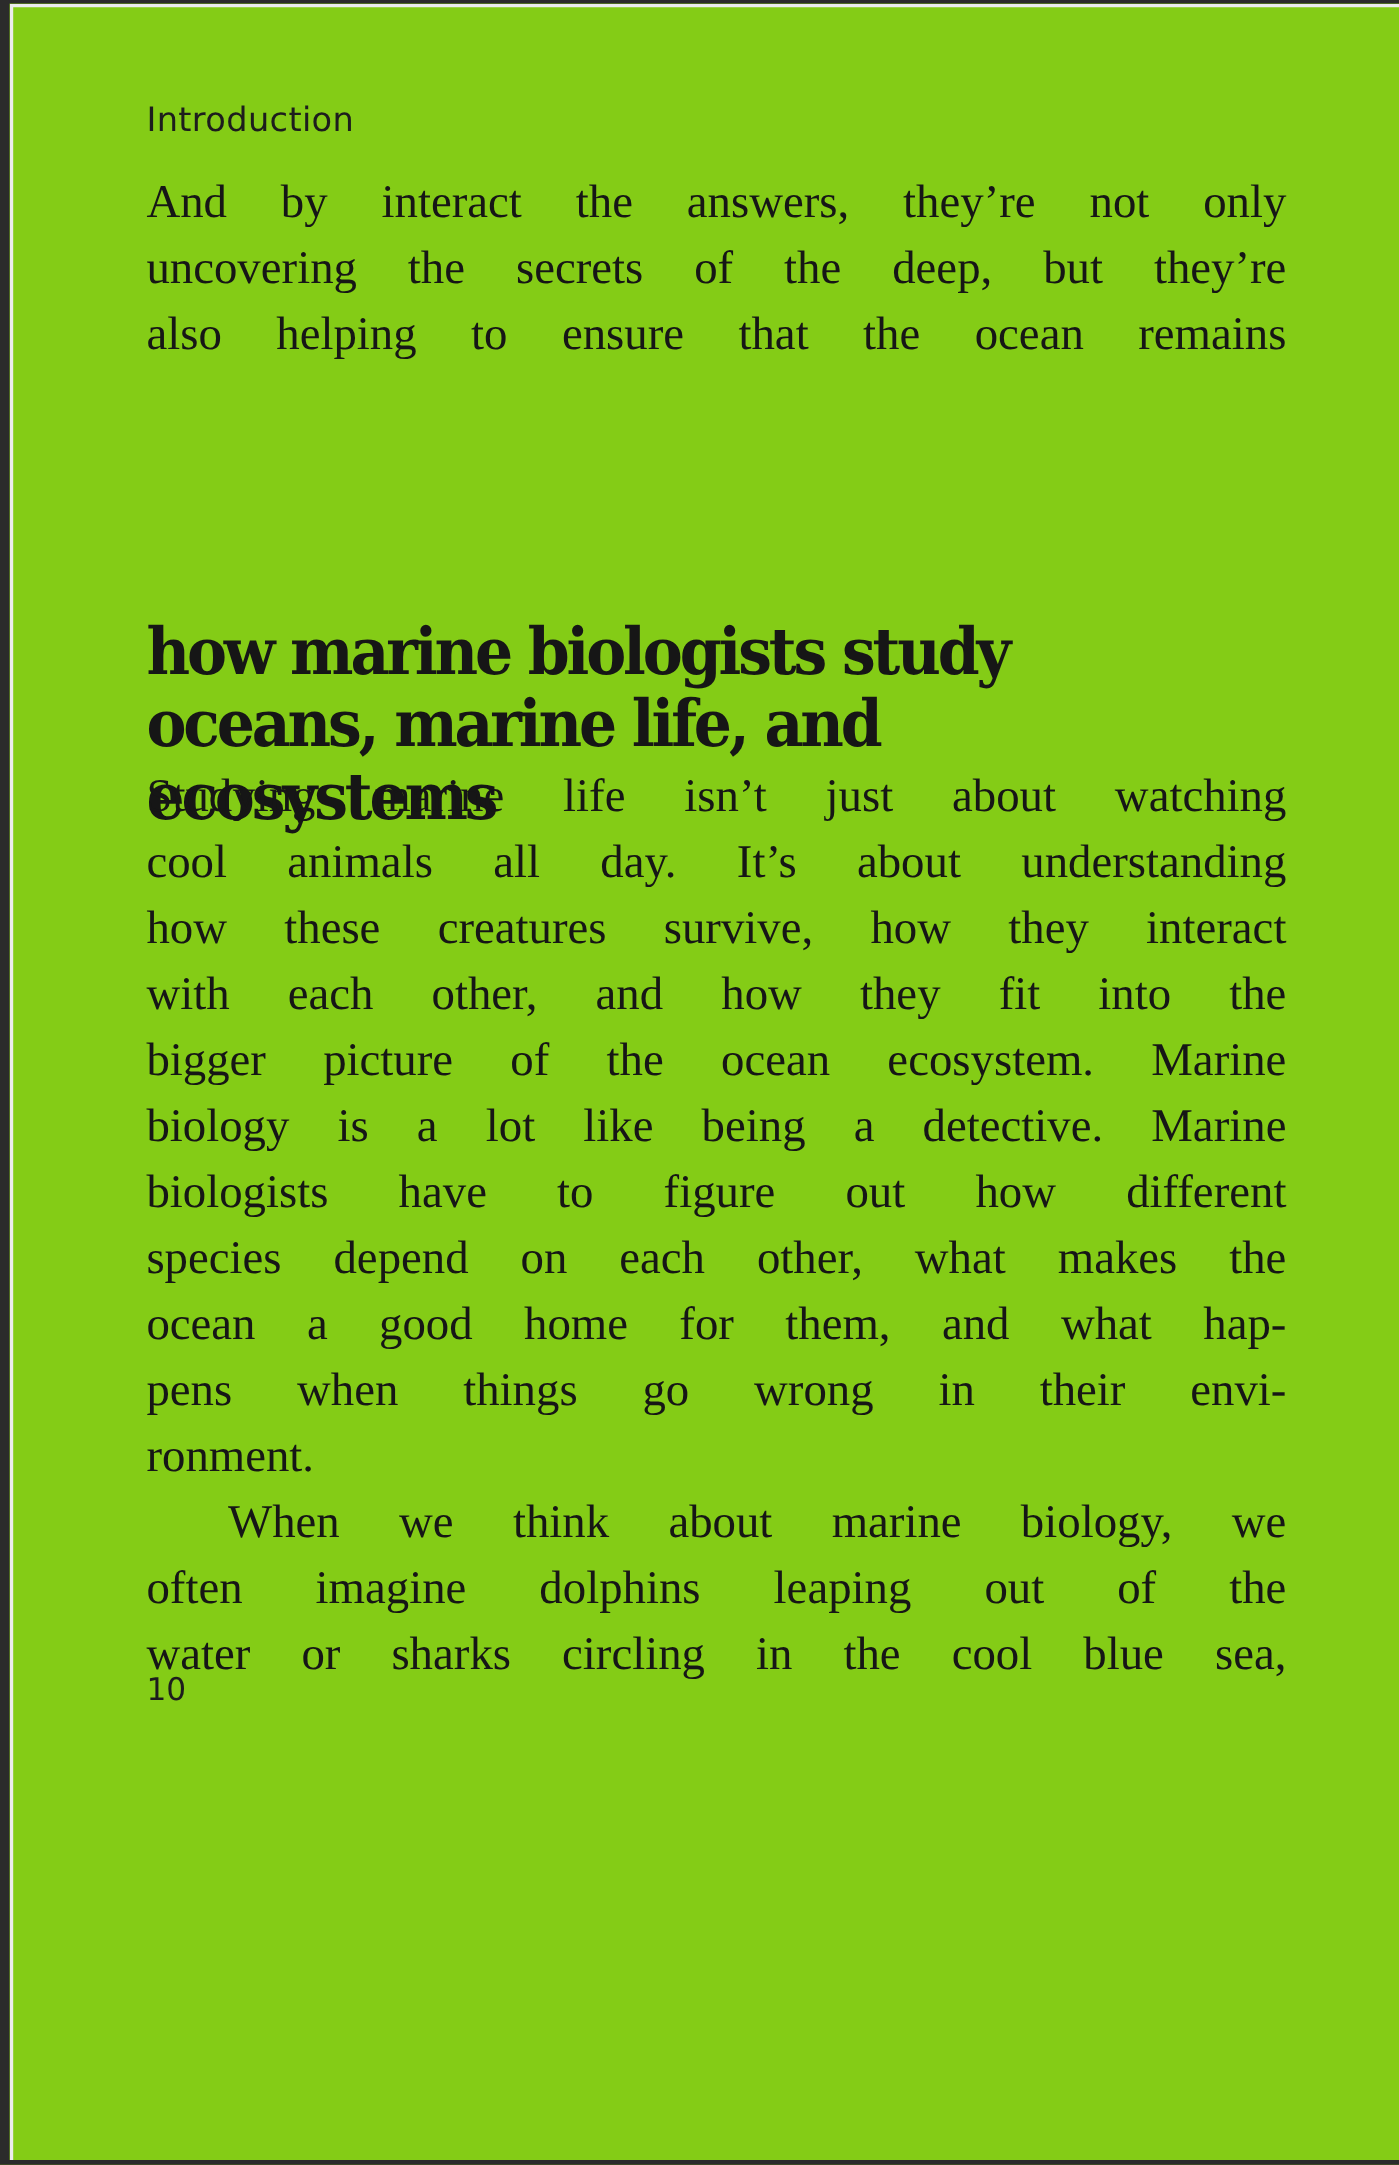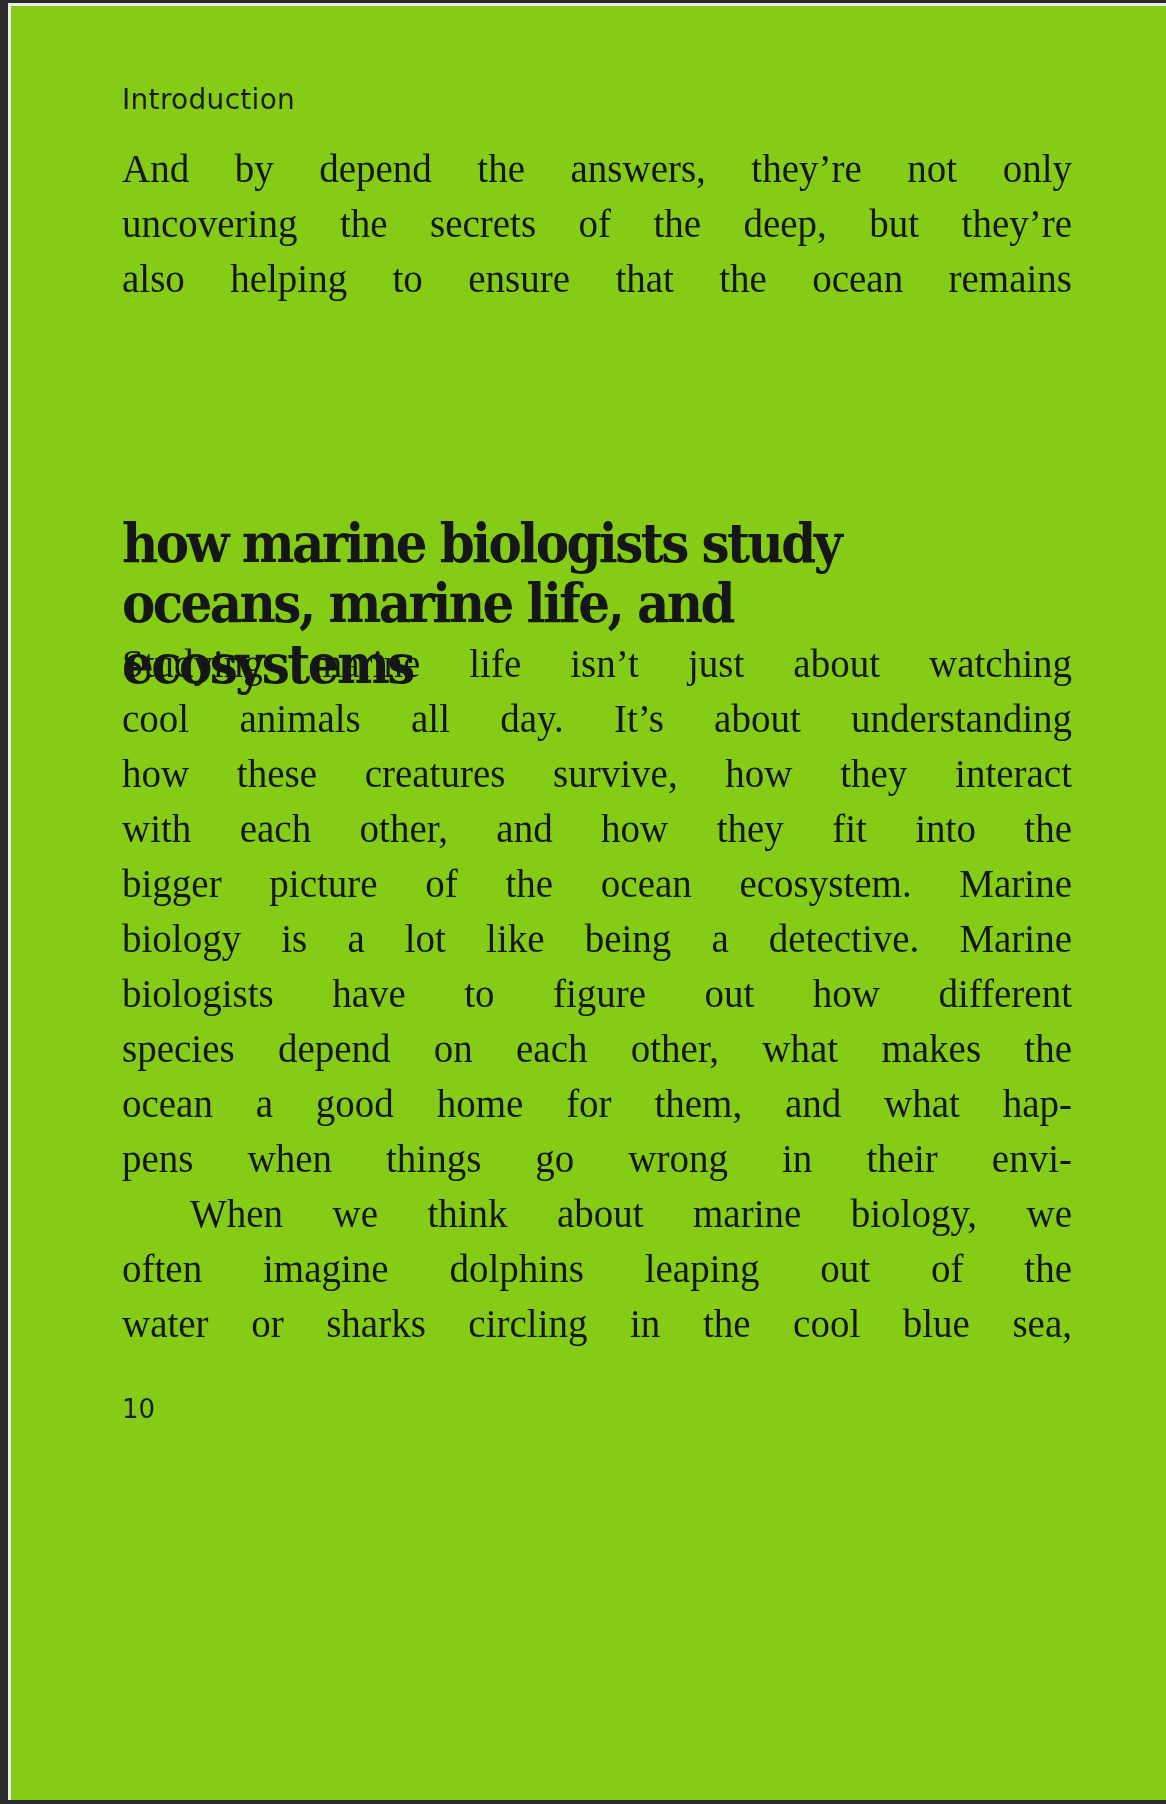--- a/index.html
+++ b/index.html
@@ -41,21 +41,21 @@
     .heading .hline { display: block; white-space: nowrap; }
   </style>
 </head>
 <body>
 
 <div class="page">
 
   <div class="running-head">Introduction</div>
 
   <div class="text-block" style="top:138px;">
-    <span class="line">And by depend the answers, they’re not only</span>
+    <span class="line">And by interact the answers, they’re not only</span>
     <span class="line">uncovering the secrets of the deep, but they’re</span>
     <span class="line">also helping to ensure that the ocean remains</span>
   </div>
 
   <div class="heading">
     <span class="hline">how marine biologists study</span>
     <span class="hline">oceans, marine life, and</span>
     <span class="hline">ecosystems</span>
   </div>
 
@@ -63,20 +63,21 @@
     <span class="line">Studying marine life isn’t just about watching</span>
     <span class="line">cool animals all day. It’s about understanding</span>
     <span class="line">how these creatures survive, how they interact</span>
     <span class="line">with each other, and how they fit into the</span>
     <span class="line">bigger picture of the ocean ecosystem. Marine</span>
     <span class="line">biology is a lot like being a detective. Marine</span>
     <span class="line">biologists have to figure out how different</span>
     <span class="line">species depend on each other, what makes the</span>
     <span class="line">ocean a good home for them, and what hap-</span>
     <span class="line">pens when things go wrong in their envi-</span>
+    <span class="line last">ronment.</span>
     <span class="line indent">When we think about marine biology, we</span>
     <span class="line">often imagine dolphins leaping out of the</span>
     <span class="line">water or sharks circling in the cool blue sea,</span>
   </div>
 
   <div class="folio">10</div>
 
 </div>
 
 </body></html>

